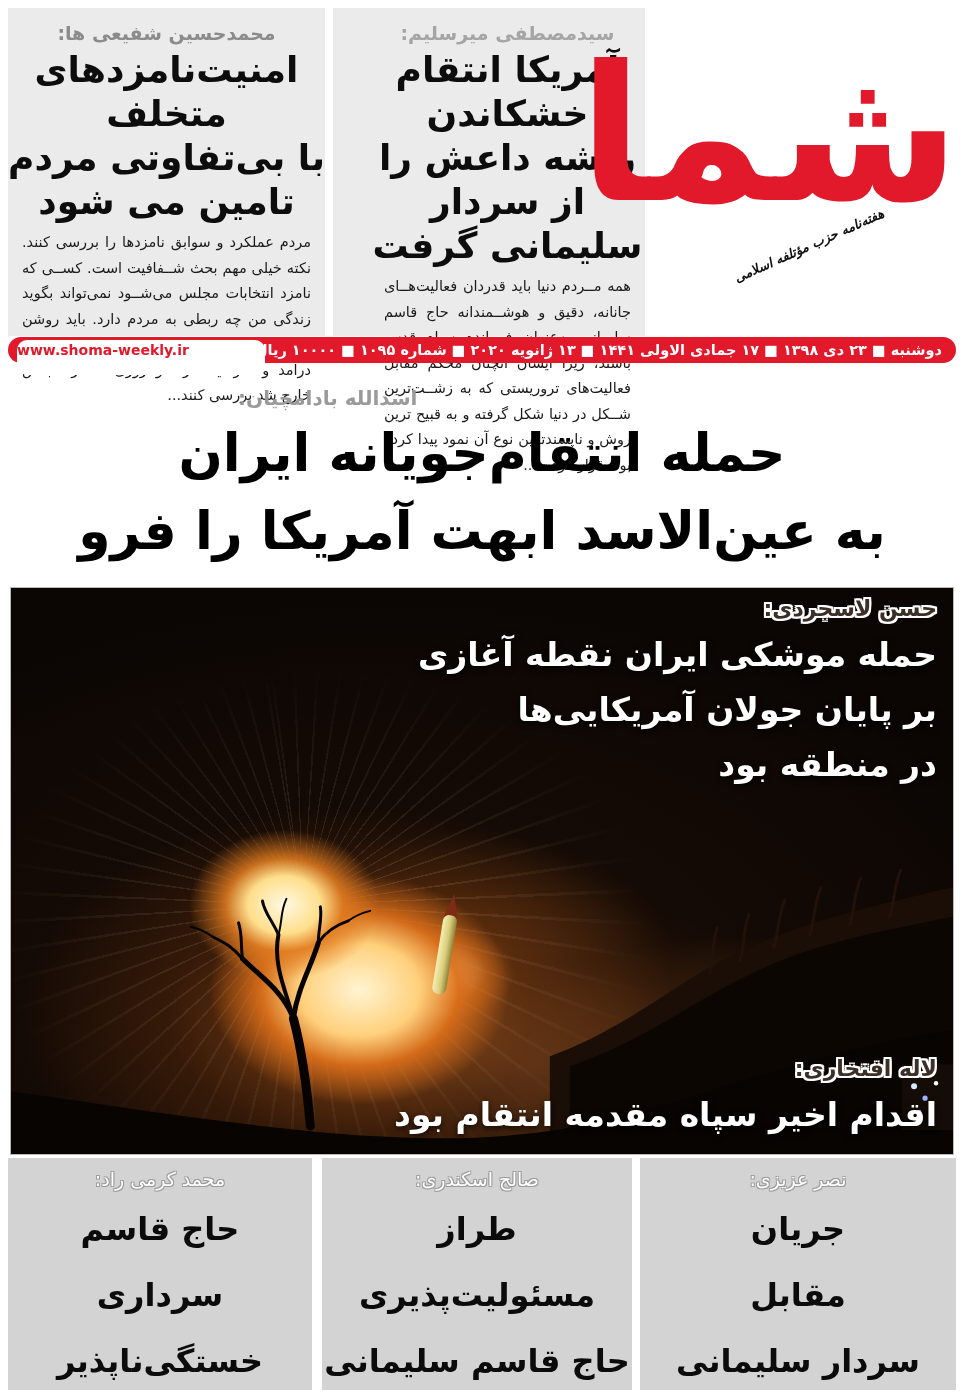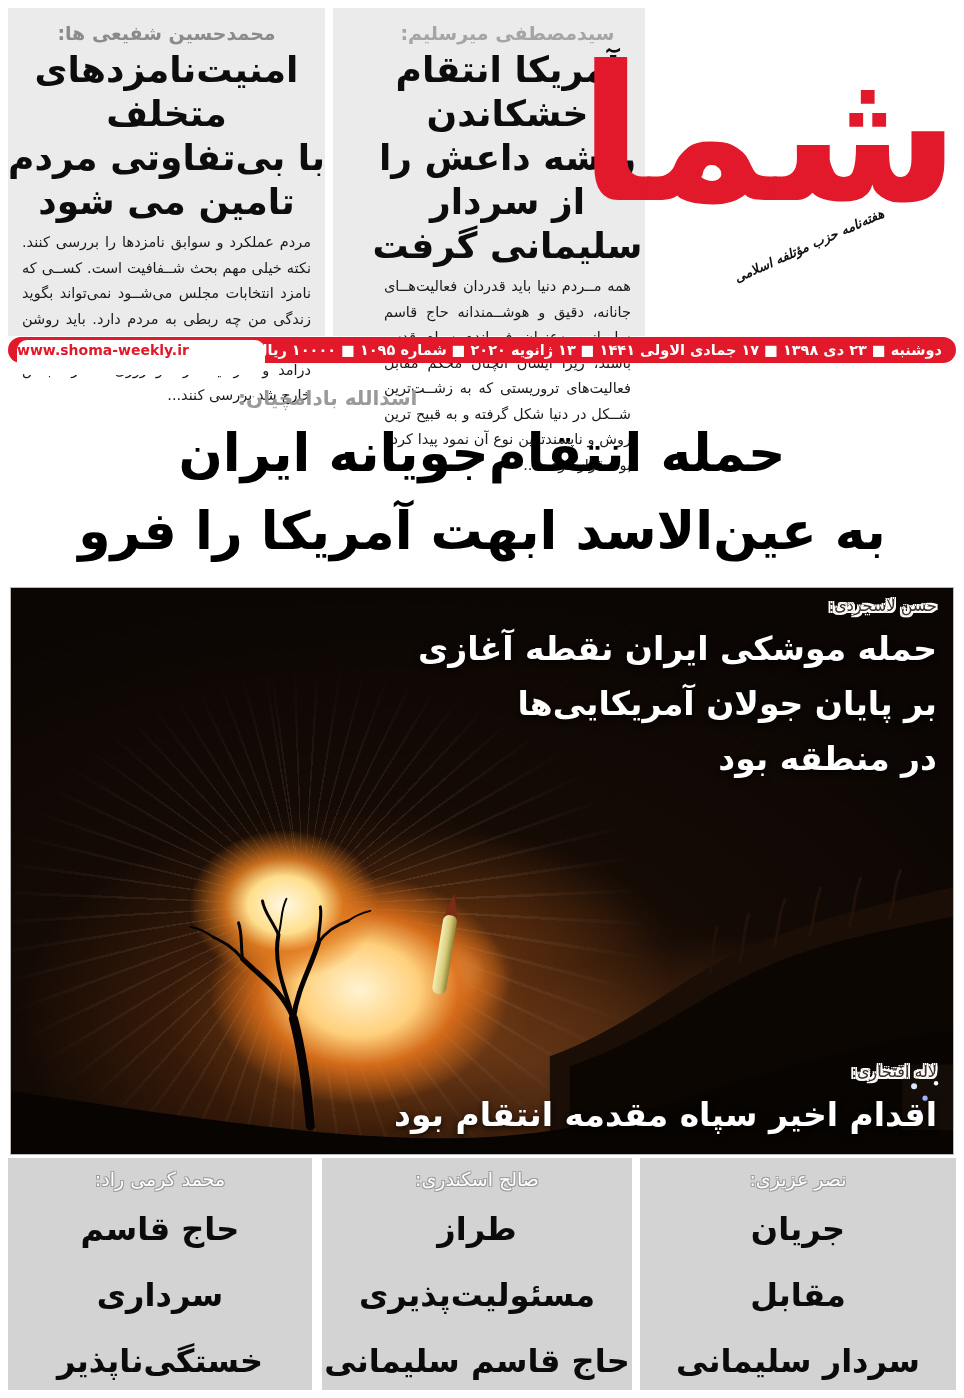--- a/index.html
+++ b/index.html
@@ -118,21 +118,21 @@
       radial-gradient(ellipse 95px 75px at 29% 56%, #fff8e2 0%, #ffdf8d 38%, rgba(226,124,32,.85) 62%, rgba(150,70,20,0) 100%),
       radial-gradient(ellipse 150px 115px at 37% 71%, #fff4d2 0%, #ffd07c 40%, rgba(222,112,26,.9) 66%, rgba(140,60,15,0) 100%),
       radial-gradient(ellipse 70px 50px at 46% 68%, rgba(255,235,180,.85) 0%, rgba(210,110,30,.4) 60%, rgba(0,0,0,0) 100%);
   }
   #photo-art { position:absolute; inset:0; width:100%; height:100%; z-index:3; }
 
   .photo-overlay { position:absolute; z-index:4; direction:rtl; text-align:right; }
   #overlay-top    { top:8px;  right:16px; }
   #overlay-bottom { bottom:12px; right:16px; }
   .photo-byline {
-    font-weight:normal; font-size:16px; color:#3c2f28;
+    font-weight:bold; font-size:22px; color:#3c2f28;
     text-shadow:-2px -2px 0 #fff, 2px -2px 0 #fff, -2px 2px 0 #fff, 2px 2px 0 #fff,
                 -2px 0 0 #fff, 2px 0 0 #fff, 0 -2px 0 #fff, 0 2px 0 #fff;
     margin-bottom:6px;
   }
   .photo-headline {
     color:#ffffff; font-weight:bold; font-size:33px; line-height:55px;
     text-shadow:0 2px 6px rgba(0,0,0,.8);
   }
 
   

